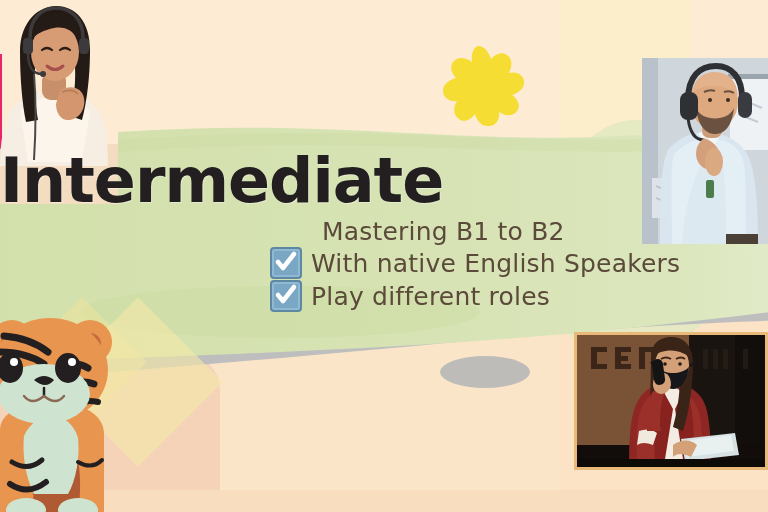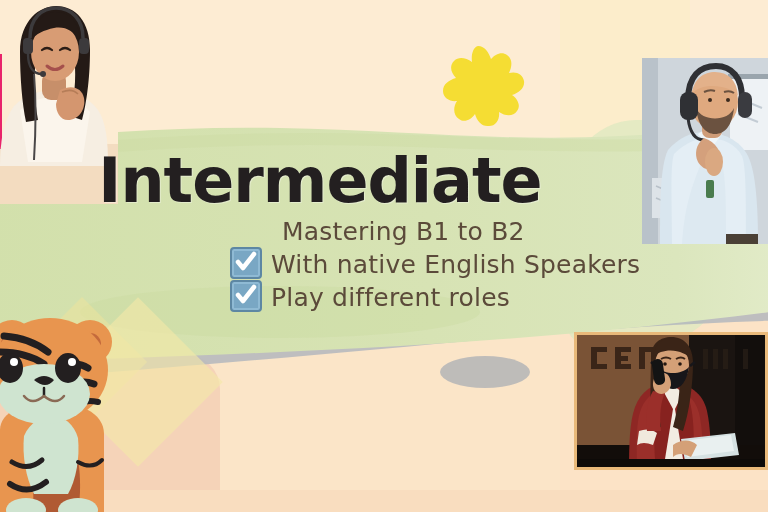--- a/index.html
+++ b/index.html
@@ -92,40 +92,41 @@
   .flower { left: 418px; top: 42px; width: 120px; height: 110px; }
 
   
   .text-block {
     position: absolute;
     left: 0; top: 148px;
     width: 640px;
   }
   .title {
     margin: 0;
-    text-align: center;
+    text-align: left;
     font-family: "DejaVu Sans", sans-serif;
     font-weight: 800;
     font-size: 62px;
     letter-spacing: -1px;
     color: #231f20;
     line-height: 1.05;
     text-shadow: 1px 1px 0 rgba(255,255,255,.35);
   }
   .sub-list {
     margin: 4px 0 0 0;
     padding: 0;
     list-style: none;
   }
   .sub-row {
     display: flex;
-    align-items: flex-end;
+    align-items: center;
     justify-content: flex-start;
     padding-left: 230px;
     margin-top: 1px;
+    margin-left: 40px;
   }
   .sub-text {
     font-family: "DejaVu Sans", sans-serif;
     font-weight: 400;
     font-size: 25px;
     color: #5b4a3a;
     letter-spacing: .2px;
     white-space: nowrap;
   }
   .sub-row.lead { padding-left: 282px; }

